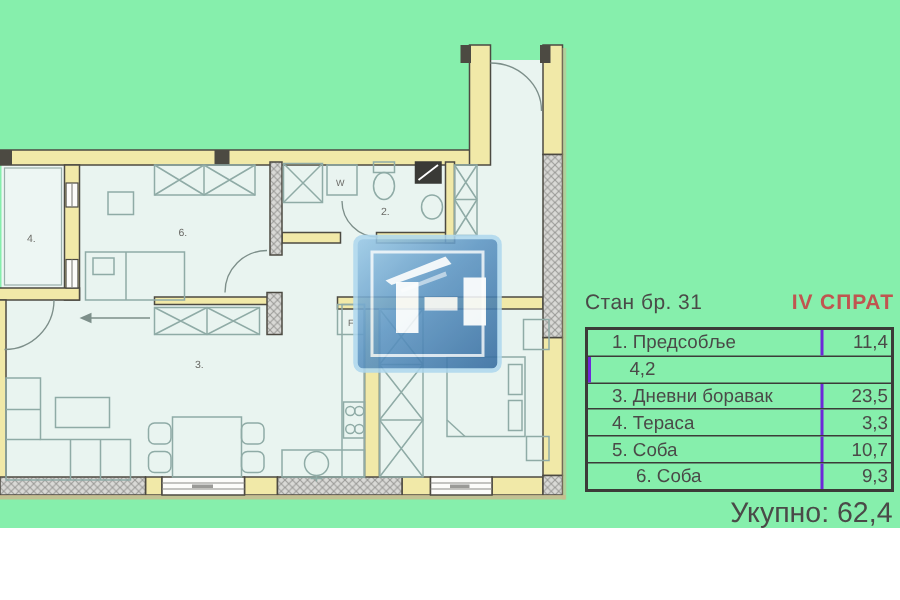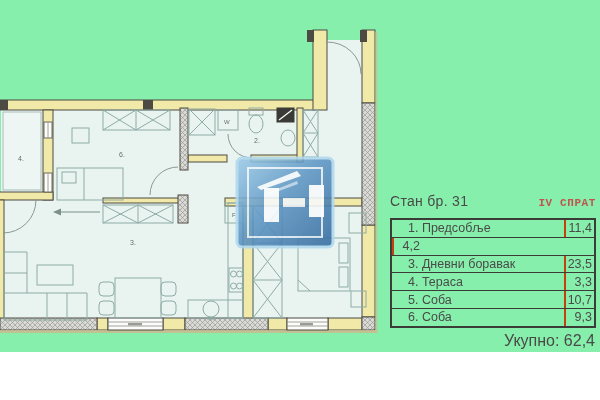--- a/index.html
+++ b/index.html
@@ -3,28 +3,28 @@
 <meta charset="utf-8">
 <style>
   html,body{margin:0;padding:0;background:#fff;}
   #stage{position:relative;width:600px;height:352px;background:#86efac;overflow:hidden;
          font-family:"Liberation Sans", sans-serif;}
   #plan-svg{position:absolute;left:0;top:0;}
   
   .panel{position:absolute;left:390px;top:193px;width:206px;color:#4a4a48;}
   .panel-header{display:flex;align-items:baseline;justify-content:space-between;height:22px;}
   .panel-title{font-size:14px;letter-spacing:.3px;}
-  .panel-floor{font-size:11px;letter-spacing:.6px;color:#c05550;font-weight:bold;font-family:Liberation Mono, monospace;}
+  .panel-floor{font-size:14px;letter-spacing:.6px;color:#c05550;font-weight:bold;}
   .area-table{border:2px solid #3b3b38;margin-top:3px;}
   .tr{display:flex;align-items:center;height:16.8px;border-bottom:1.6px solid #3b3b38;font-size:12.5px;}
-  .tr:last-child{border-bottom:none;}
+  .tr:last-child{border-bottom:none;margin-left:16px;}
   .td-label{flex:1;padding-left:16px;white-space:nowrap;overflow:hidden;}
-  .td-value{width:26px;padding-right:2px;text-align:left;border-left:2px solid #c2410c;height:100%;
-            display:flex;align-items:center;justify-content:flex-end;}
-  .panel-total{margin-top:4px;text-align:right;font-size:16px;padding-right:1px;}
+  .td-value{width:26px;padding-right:2px;text-align:left;border-left:2px solid #6d28d9;height:100%;
+            display:flex;align-items:center;justify-content:flex-end;padding-left:17px;}
+  .panel-total{margin-top:4px;text-align:right;font-size:19px;padding-right:1px;}
 </style>
 </head>
 <body>
 
 <div id="stage">
 
 <svg id="plan-svg" width="600" height="400" viewBox="0 0 600 400">
   <defs>
     <pattern id="hatch" width="5" height="5" patternUnits="userSpaceOnUse">
       <rect width="5" height="5" fill="#D9D9D6"></rect>

